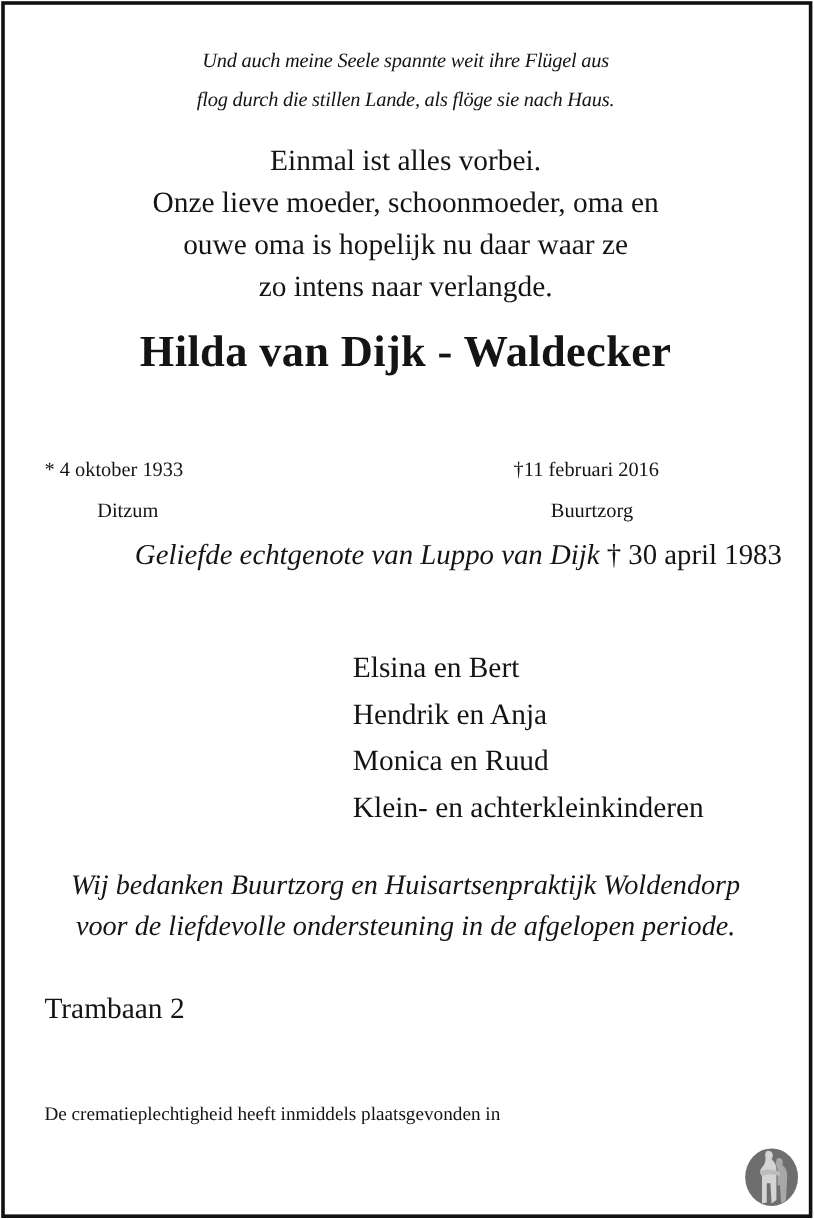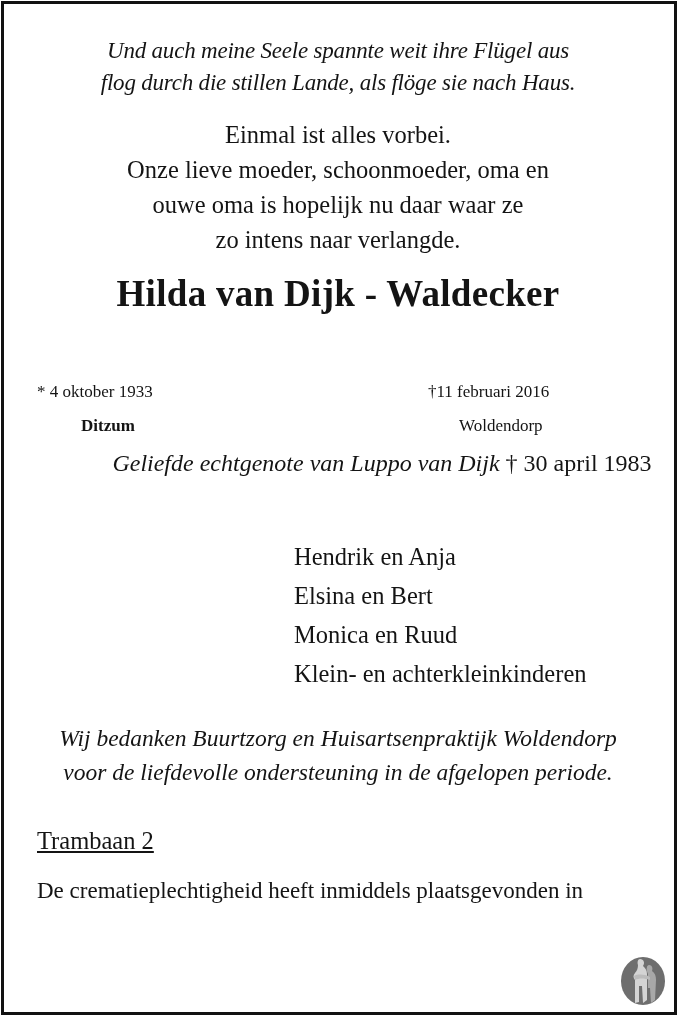--- a/index.html
+++ b/index.html
@@ -7,29 +7,29 @@
     .frame {
       position: absolute; left: 1px; top: 1px; width: 670px; height: 1008px;
       border: 3px solid #111111; background: #ffffff;
     }
     .t {
       position: absolute; white-space: nowrap; color: #141414;
       font-family: "Liberation Serif", "DejaVu Serif", serif;
     }
     .center { left: 0; width: 676px; text-align: center; }
     .italic { font-style: italic; }
-    .poem { font-size: 23px; line-height: 32px; top: 35px; letter-spacing: -0.2px; }
+    .poem { font-size: 17px; line-height: 32px; top: 35px; letter-spacing: -0.2px; }
     .intro { font-size: 24.5px; line-height: 35px; top: 117px; }
     .name { font-size: 37px; font-weight: bold; top: 272px; letter-spacing: 0.3px; }
     .life { font-size: 17px; line-height: 34px; }
     .spouse { font-size: 24px; top: 450px; padding-left: 44px; }
     .family { font-size: 24.5px; line-height: 39px; left: 294px; top: 537px; }
     .thanks { font-size: 23.5px; line-height: 34px; top: 721px; }
-    .addr { font-size: 24.5px; line-height: 34px; left: 37px; top: 824px; text-decoration: underline; }
-    .note { font-size: 23px; line-height: 29px; left: 37px; top: 876px; }
+    .addr { font-size: 24.5px; line-height: 34px; left: 37px; top: 824px; }
+    .note { font-size: 16px; line-height: 29px; left: 37px; top: 914px; }
     .logo { position: absolute; left: 620px; top: 956px; width: 46px; height: 50px; }
   </style>
 </head>
 <body>
 
 <div class="frame"></div>
 
 <div class="t center italic poem">
   <div>Und auch meine Seele spannte weit ihre Flügel aus</div>
   <div>flog durch die stillen Lande, als flöge sie nach Haus.</div>
@@ -42,38 +42,38 @@
   <div>zo intens naar verlangde.</div>
 </div>
 
 <div class="t center name">Hilda van Dijk - Waldecker</div>
 
 <div class="t life" style="left:37px; top:375px;">
   <div>
     <span>*</span>
     <span>4 oktober 1933</span>
   </div>
-  <div style="padding-left:44px;font-weight:bold;">Ditzum</div>
+  <div style="padding-left:44px;">Ditzum</div>
 </div>
 
 <div class="t life" style="left:428px; top:375px;">
   <div>
     <span>†</span><span>11 februari 2016</span>
   </div>
-  <div style="padding-left:31px;">Woldendorp</div>
+  <div style="padding-left:31px;">Buurtzorg</div>
 </div>
 
 <div class="t center spouse">
   <span class="italic">Geliefde echtgenote van Luppo van Dijk</span>
   <span>† 30 april 1983</span>
 </div>
 
 <div class="t family">
+  <div>Elsina en Bert</div>
   <div>Hendrik en Anja</div>
-  <div>Elsina en Bert</div>
   <div>Monica en Ruud</div>
   <div>Klein- en achterkleinkinderen</div>
 </div>
 
 <div class="t center italic thanks">
   <div>Wij bedanken Buurtzorg en Huisartsenpraktijk Woldendorp</div>
   <div>voor de liefdevolle ondersteuning in de afgelopen periode.</div>
 </div>
 
 <div class="t addr">

